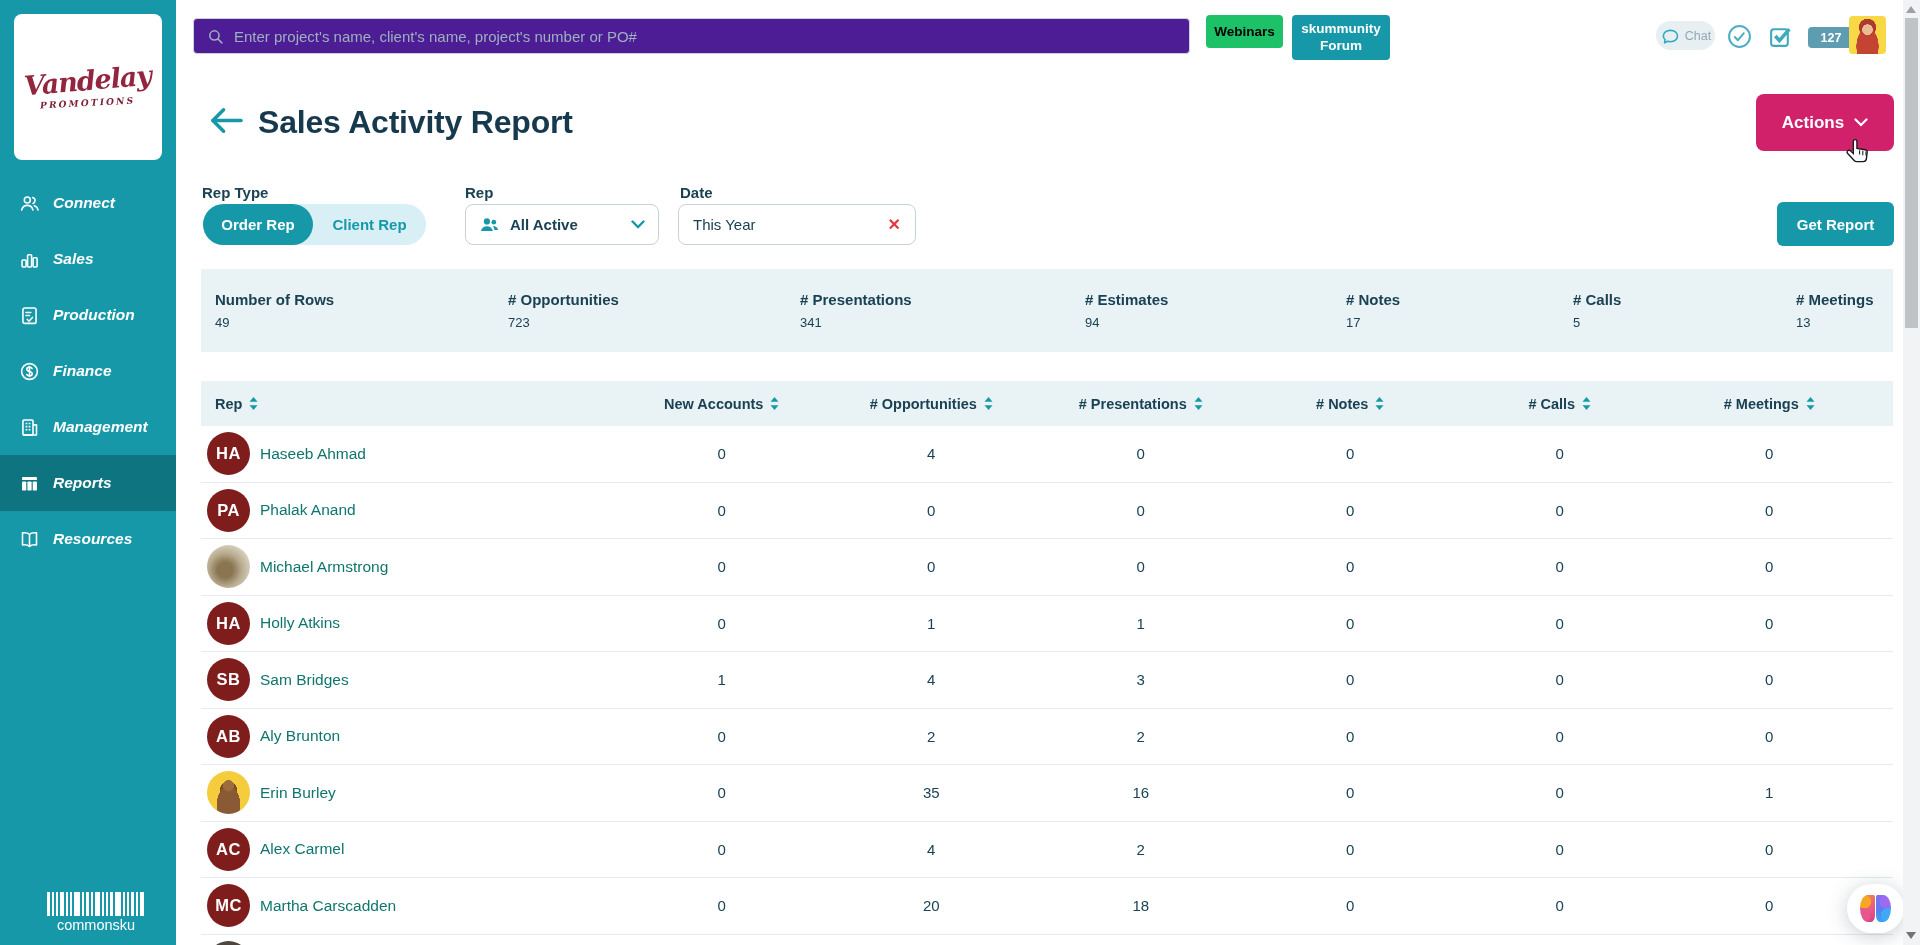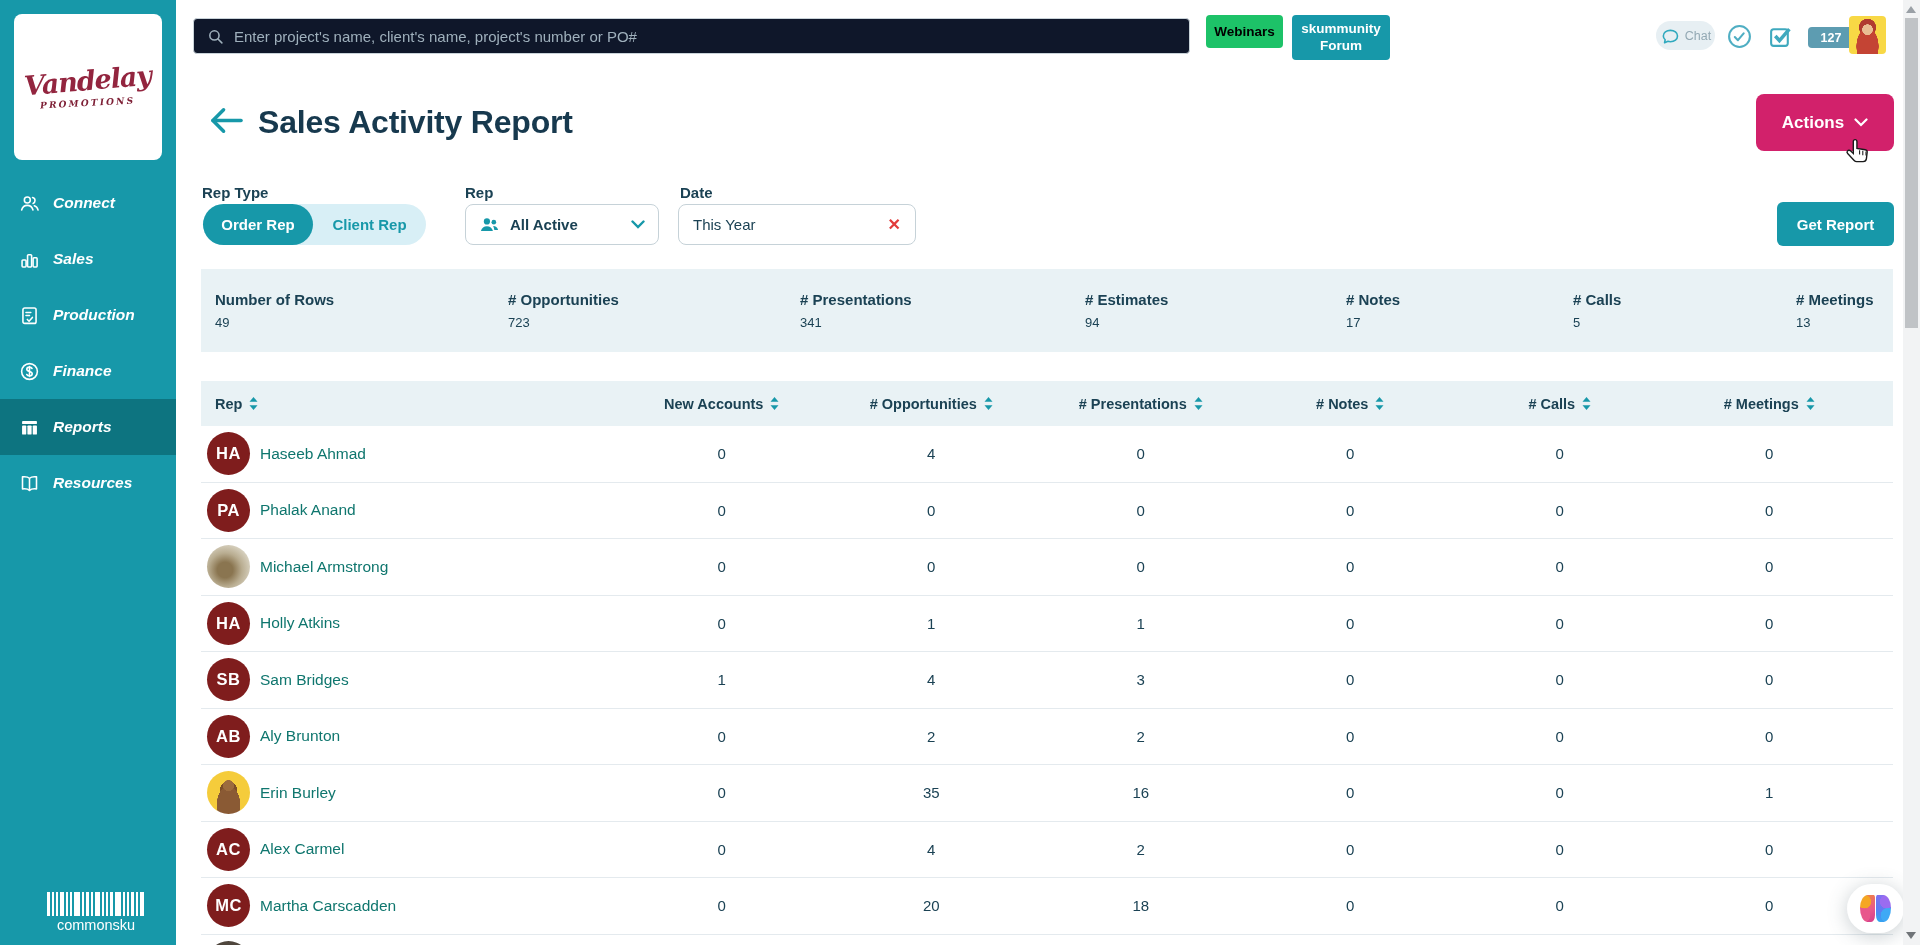--- a/index.html
+++ b/index.html
@@ -15,21 +15,21 @@
   .nav-item { height:56px; display:flex; align-items:center; padding-left:19px; color:#fff; font-size:15.5px; font-weight:bold;font-style:italic; }
   .nav-item.active { background:#0D7480; }
   .nav-icon { width:21px; height:21px; margin-right:13px; flex:none; display:flex; }
   .nav-icon svg { width:100%; height:100%; }
   .sk-footer { position:absolute; bottom:12px; left:0; width:100%; display:flex; flex-direction:column; align-items:center;padding-left:16px; }
   .barcode { display:flex; align-items:flex-end; height:24px; }
   .barcode i { display:block; background:#fff; height:100%; margin-right:2px; }
   .sk-name { color:#fff; font-size:14.5px; margin-top:1px; }
 
   
-  .search { position:absolute; left:193px; top:18px; width:997px; height:36px; border:1px solid #C9D3D9; border-radius:4px; display:flex; align-items:center; padding-left:13px; background:#0f172a;text-align:right; }
+  .search { position:absolute; left:193px; top:18px; width:997px; height:36px; border:1px solid #C9D3D9; border-radius:4px; display:flex; align-items:center; padding-left:13px; background:#4c1d95;text-align:right; }
   .search-placeholder { color:#9FB0BC; font-size:15px; margin-left:10px; }
   .btn-webinars { position:absolute; left:1206px; top:15px; width:77px; height:33px; background:#1DC268; color:#000000; font-weight:bold; font-size:13.5px; border-radius:4px; display:flex; align-items:center; justify-content:center; }
   .btn-forum { position:absolute; left:1292px; top:15px; width:98px; height:45px; background:#1798A9; color:#fff; font-weight:bold; font-size:13.5px; border-radius:4px; display:flex; align-items:center; justify-content:center; text-align:center; line-height:1.2; }
   .chat-pill { position:absolute; left:1656px; top:21px; width:59px; height:29px; background:#E7EFF3; border-radius:15px; display:flex; align-items:center; justify-content:center; gap:3px; }
   .chat-label { color:#93A9B4; font-size:12.5px; }
   .top-icon { position:absolute; top:24px; width:25px; height:25px; }
   .badge-127 { position:absolute; left:1808px; top:27px; width:46px; height:21px; background:#5D9CB1; border-radius:4px; color:#fff; font-size:12.5px; font-weight:bold; display:flex; align-items:center; justify-content:center; }
   .avatar-top { position:absolute; left:1849px; top:16px; width:37px; height:38px; border-radius:4px; overflow:hidden;
     background:
       radial-gradient(circle at 50% 36%, #E9BD93 0 17%, rgba(0,0,0,0) 18%),
@@ -131,20 +131,30 @@
       </div>
       <div class="nav-item">
         <span class="nav-icon">
           <svg viewBox="0 0 24 24" fill="none" stroke="#fff" stroke-width="1.8" stroke-linecap="round">
             <circle cx="12" cy="12" r="9"></circle>
             <path d="M12 6.2v11.6M14.9 8.6c-.6-1-1.7-1.6-2.9-1.6-1.7 0-3.1 1-3.1 2.5 0 3.4 6.2 1.7 6.2 5.1 0 1.5-1.4 2.6-3.1 2.6-1.4 0-2.6-.7-3.2-1.8"></path>
           </svg>
         </span>
         <span>Finance</span>
       </div>
+      <div class="nav-item">
+        <span class="nav-icon">
+          <svg viewBox="0 0 24 24" fill="none" stroke="#fff" stroke-width="1.8" stroke-linejoin="round">
+            <rect x="4.5" y="3.5" width="11.5" height="17" rx="1"></rect>
+            <path d="M16 9h4v11.5H4.5"></path>
+            <path d="M7.5 7.5h2M11 7.5h2M7.5 11h2M11 11h2M7.5 14.5h2M11 14.5h2"></path>
+          </svg>
+        </span>
+        <span>Management</span>
+      </div>
       <div class="nav-item active">
         <span class="nav-icon">
           <svg viewBox="0 0 24 24" fill="#fff">
             <rect x="3.5" y="4.5" width="17" height="3.6" rx="1"></rect>
             <rect x="3.5" y="9.6" width="4.8" height="10.4" rx="1"></rect>
             <rect x="9.6" y="9.6" width="4.8" height="10.4" rx="1"></rect>
             <rect x="15.7" y="9.6" width="4.8" height="10.4" rx="1"></rect>
           </svg>
         </span>
         <span>Reports</span>

